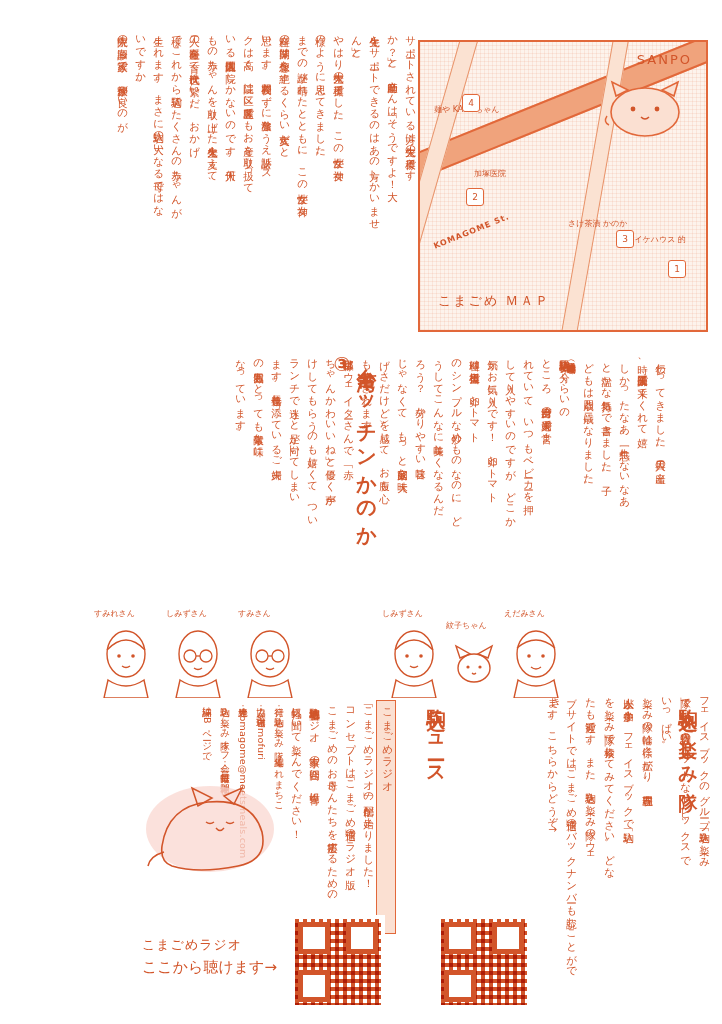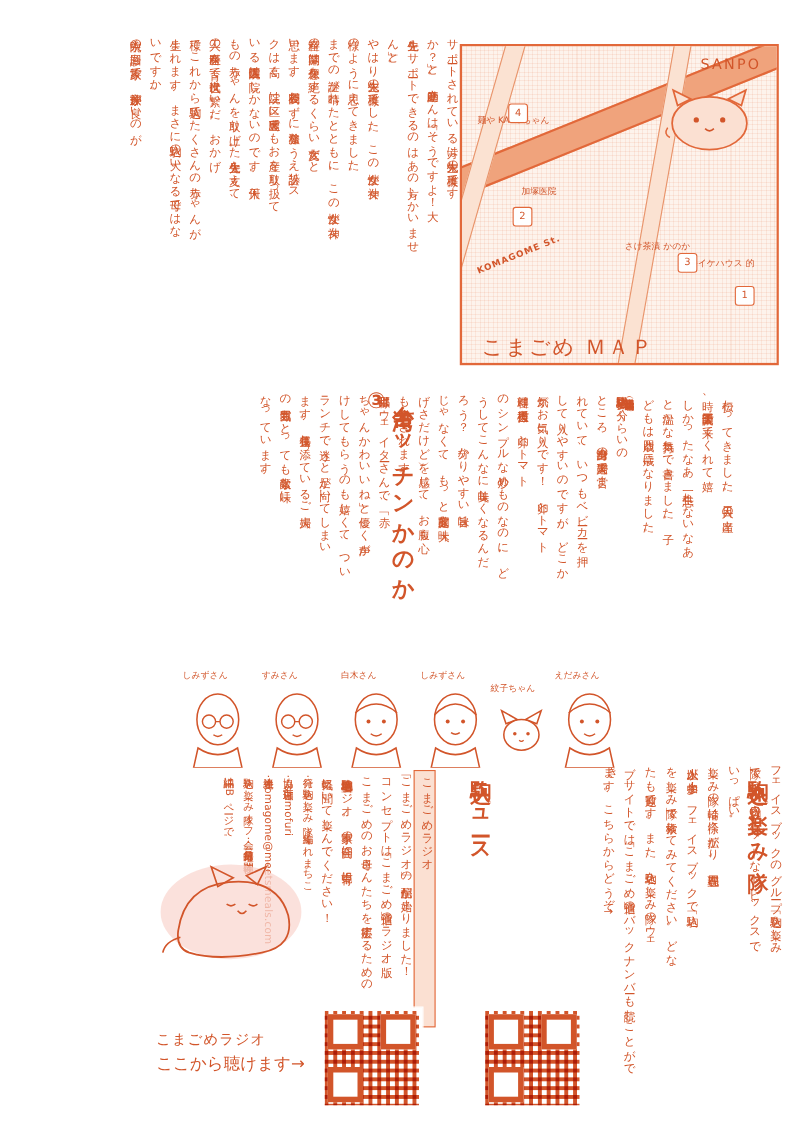--- a/index.html
+++ b/index.html
@@ -79,21 +79,21 @@
   }
   .map-label{position:absolute;font-size:8px;color:#d2552a;white-space:nowrap;}
   .map-num{
     position:absolute;width:16px;height:16px;border:1.5px solid #e2683a;border-radius:3px;
     font-size:9px;display:flex;align-items:center;justify-content:center;color:#d2552a;background:#fff;
   }
   #sanpo-banner{
     position:absolute;right:14px;top:10px;font-size:13px;letter-spacing:2px;color:#d2552a;
   }
   #komagome-map-title{
-    position:absolute;left:18px;bottom:0;font-size:19px;line-height:1.5;color:#d2552a;letter-spacing:2px;
+    position:absolute;left:18px;bottom:20px;font-size:13px;line-height:1.5;color:#d2552a;letter-spacing:2px;
   }
   
   #map-cat{position:absolute;right:18px;top:34px;width:86px;height:66px;}
 
   
   #mid-article{
     position:absolute;
     left:20px; top:352px;
     width:552px; height:250px;
     display:flex;flex-direction:row-reverse;gap:0;
@@ -297,20 +297,31 @@
     <div class="col vtext">時、医師親子三人で来てくれて嬉</div>
     <div class="col vtext">しかったなあ、一生忘れないなあ</div>
     <div class="col vtext">と温かな気持ちで書きました。子</div>
     <div class="col vtext">どもは四歳と二歳になりました。</div>
     <div class="col vtext small">諏訪満里子（三年寝太郎編集者）</div>
   </div>
 
   <div id="faces-row">
 
 
+    <div class="face" style="left:82px;top:14px;">
+      <div class="face-name">すみれさん</div>
+      <svg viewBox="0 0 64 78" width="64" height="78">
+        <ellipse cx="32" cy="34" rx="19" ry="23" fill="none" stroke="#d2552a" stroke-width="1.4"></ellipse>
+        <path d="M13 30 q19 -20 38 0" fill="none" stroke="#d2552a" stroke-width="1.4"></path>
+        <circle cx="25" cy="36" r="1.8" fill="#d2552a"></circle>
+          <circle cx="39" cy="36" r="1.8" fill="#d2552a"></circle>
+        <path d="M28 46 q4 3 8 0" stroke="#d2552a" stroke-width="1.3" fill="none"></path>
+        <path d="M14 60 q18 12 36 0 l4 18 h-44 Z" fill="none" stroke="#d2552a" stroke-width="1.4"></path>
+      </svg>
+    </div>
 
     <div class="face" style="left:154px;top:14px;">
       <div class="face-name">しみずさん</div>
       <svg viewBox="0 0 64 78" width="64" height="78">
         <ellipse cx="32" cy="34" rx="19" ry="23" fill="none" stroke="#d2552a" stroke-width="1.4"></ellipse>
         <circle cx="24" cy="36" r="6" fill="none" stroke="#d2552a" stroke-width="1.3"></circle>
         <circle cx="40" cy="36" r="6" fill="none" stroke="#d2552a" stroke-width="1.3"></circle>
         <path d="M30 36 h4" stroke="#d2552a" stroke-width="1.3"></path>
         <path d="M28 48 q4 3 8 0" stroke="#d2552a" stroke-width="1.3" fill="none"></path>
         <path d="M14 60 q18 12 36 0 l4 18 h-44 Z" fill="none" stroke="#d2552a" stroke-width="1.4"></path>
@@ -322,31 +333,20 @@
       <svg viewBox="0 0 64 78" width="64" height="78">
         <ellipse cx="32" cy="34" rx="19" ry="23" fill="none" stroke="#d2552a" stroke-width="1.4"></ellipse>
         <circle cx="24" cy="36" r="6" fill="none" stroke="#d2552a" stroke-width="1.3"></circle>
         <circle cx="40" cy="36" r="6" fill="none" stroke="#d2552a" stroke-width="1.3"></circle>
         <path d="M30 36 h4" stroke="#d2552a" stroke-width="1.3"></path>
         <path d="M28 48 q4 3 8 0" stroke="#d2552a" stroke-width="1.3" fill="none"></path>
         <path d="M14 60 q18 12 36 0 l4 18 h-44 Z" fill="none" stroke="#d2552a" stroke-width="1.4"></path>
       </svg>
     </div>
 
-    <div class="face" style="left:298px;top:14px;">
-      <div class="face-name">白木さん</div>
-      <svg viewBox="0 0 64 78" width="64" height="78">
-        <ellipse cx="32" cy="34" rx="19" ry="23" fill="none" stroke="#d2552a" stroke-width="1.4"></ellipse>
-        <path d="M13 28 q19 -16 38 0" fill="none" stroke="#d2552a" stroke-width="1.4"></path>
-        <circle cx="25" cy="36" r="1.8" fill="#d2552a"></circle>
-          <circle cx="39" cy="36" r="1.8" fill="#d2552a"></circle>
-        <path d="M27 47 q5 4 10 0" stroke="#d2552a" stroke-width="1.3" fill="none"></path>
-        <path d="M14 60 q18 12 36 0 l4 18 h-44 Z" fill="none" stroke="#d2552a" stroke-width="1.4"></path>
-      </svg>
-    </div>
 
     <div class="face" style="left:370px;top:14px;">
       <div class="face-name">しみずさん</div>
       <svg viewBox="0 0 64 78" width="64" height="78">
         <ellipse cx="32" cy="34" rx="19" ry="23" fill="none" stroke="#d2552a" stroke-width="1.4"></ellipse>
         <path d="M13 30 q19 -20 38 0" fill="none" stroke="#d2552a" stroke-width="1.4"></path>
         <circle cx="25" cy="36" r="1.8" fill="#d2552a"></circle>
           <circle cx="39" cy="36" r="1.8" fill="#d2552a"></circle>
         <path d="M28 46 q4 3 8 0" stroke="#d2552a" stroke-width="1.3" fill="none"></path>
         <path d="M14 60 q18 12 36 0 l4 18 h-44 Z" fill="none" stroke="#d2552a" stroke-width="1.4"></path>

